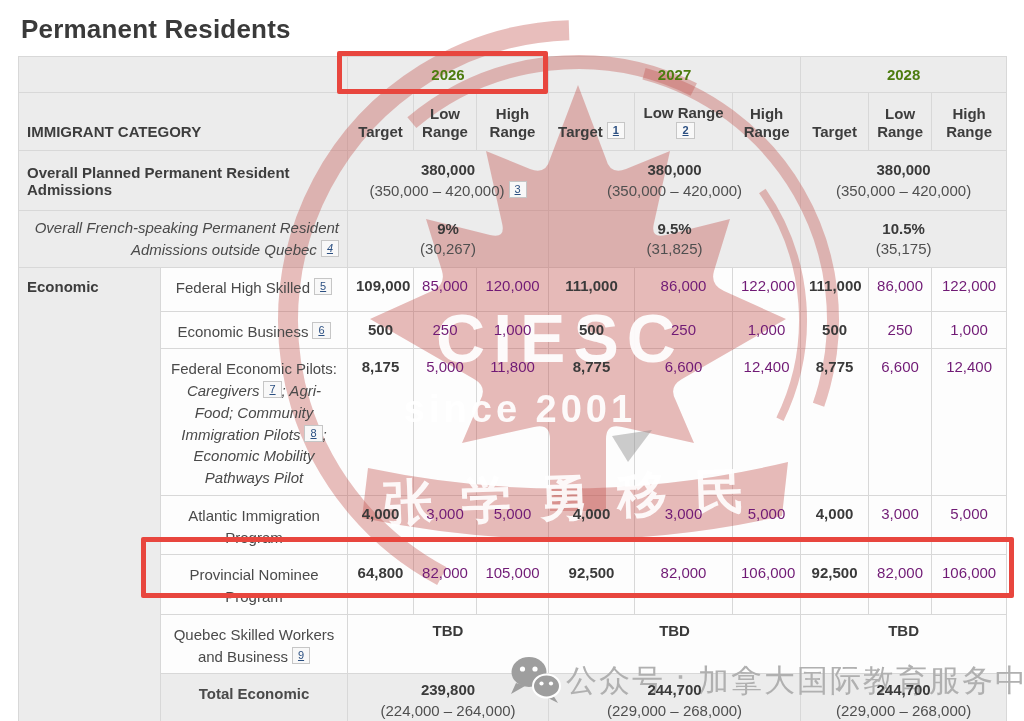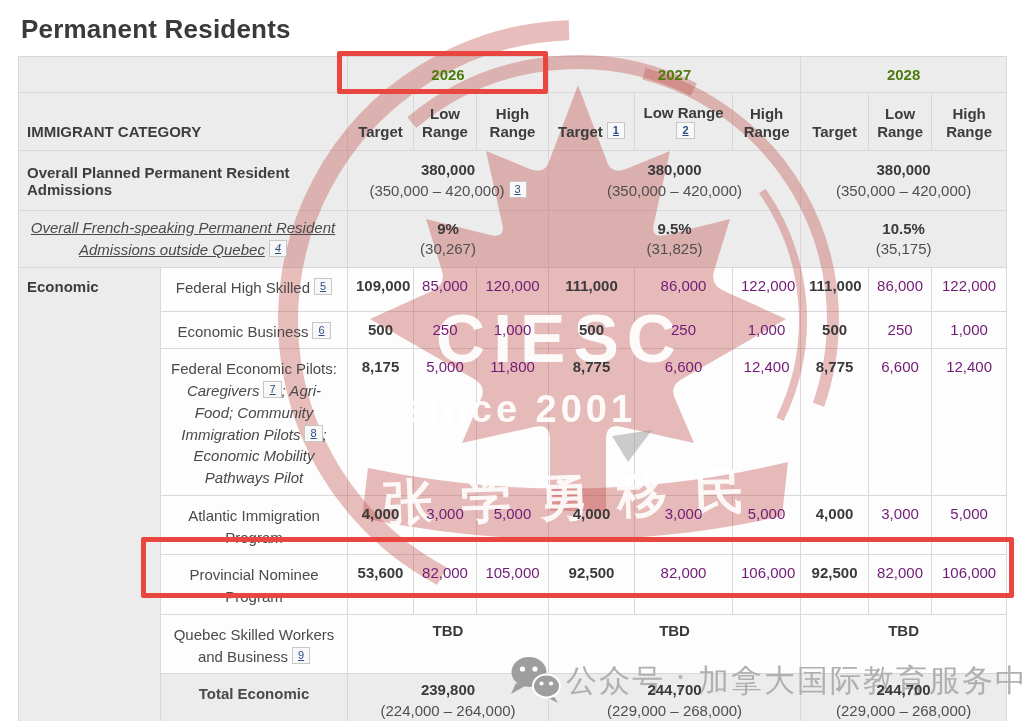--- a/index.html
+++ b/index.html
@@ -33,21 +33,21 @@
   tr.r-pnp    { height:57px; }
   tr.r-qsw    { height:57px; }
   tr.r-total  { height:55px; }
 
   th.year { text-align:center; font-weight:700; color:#4d7c0f; }
   tr.r-cols th { text-align:center; vertical-align:bottom; font-weight:700; color:#3d3d3d; line-height:1.25; padding-bottom:8px; }
   tr.r-cols th.cat { text-align:left; }
   th.rowlabel { text-align:left; color:#3d3d3d; }
   .bold { font-weight:700; }
   .it { font-style:italic; }
-  th.french { font-weight:400; font-style:italic; color:#4a4a4a; line-height:1.45;text-decoration:underline; }
+  th.french { text-align:right; font-weight:400; font-style:italic; color:#4a4a4a; line-height:1.45; }
   td.grouplab { vertical-align:top; font-weight:700; color:#3d3d3d; padding-top:10px; }
   td.sublab { text-align:center; vertical-align:top; padding-top:9px; color:#4a4a4a; line-height:1.45; }
   td.val { text-align:center; vertical-align:top; padding-top:9px; color:#701a75; }
   td.val.tgt { font-weight:700; color:#3a3a3a; }
   tr.r-overall td.merged, tr.r-french td.merged { vertical-align:middle; padding-top:6px; }
   td.merged { text-align:center; vertical-align:top; padding-top:6px; }
   .vmain { font-weight:700; color:#3a3a3a; line-height:1.35; }
   .vrange { color:#4f4f4f; line-height:1.35; white-space:nowrap; }
   a.fn {
     display:inline-block; font-size:11px; line-height:15px; padding:0 5px;
@@ -193,21 +193,21 @@
       <td class="val tgt"><span>4,000</span></td>
       <td class="val"><span>3,000</span></td>
       <td class="val"><span>5,000</span></td>
       <td class="val tgt"><span>4,000</span></td>
       <td class="val"><span>3,000</span></td>
       <td class="val"><span>5,000</span></td>
     </tr>
 
     <tr class="r-pnp">
       <td class="sublab"><span>Provincial Nominee Program</span></td>
-      <td class="val tgt"><span>53,600</span></td>
+      <td class="val tgt"><span>64,800</span></td>
       <td class="val"><span>82,000</span></td>
       <td class="val"><span>105,000</span></td>
       <td class="val tgt"><span>92,500</span></td>
       <td class="val"><span>82,000</span></td>
       <td class="val"><span>106,000</span></td>
       <td class="val tgt"><span>92,500</span></td>
       <td class="val"><span>82,000</span></td>
       <td class="val"><span>106,000</span></td>
     </tr>
 

